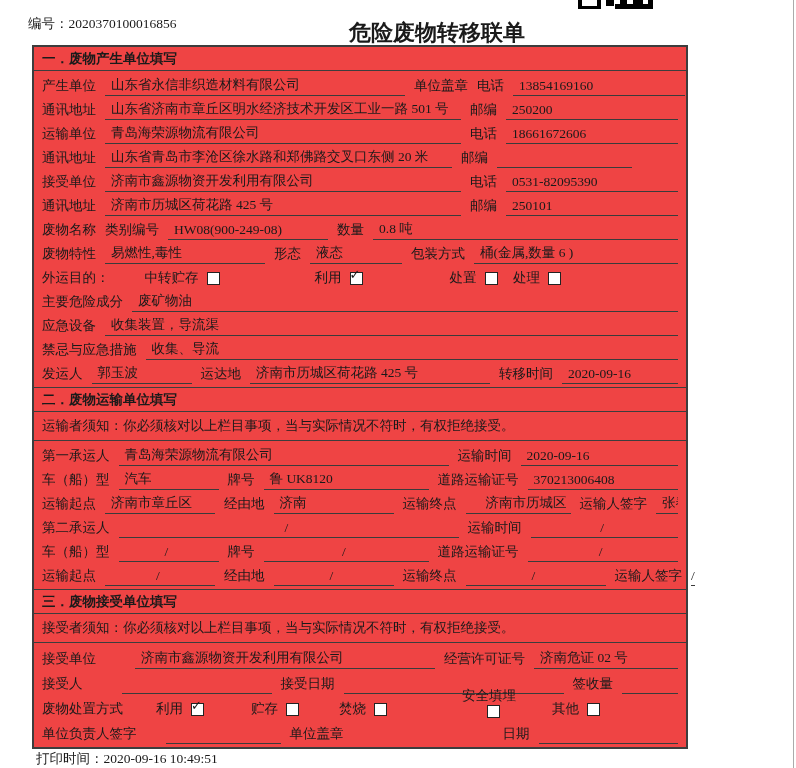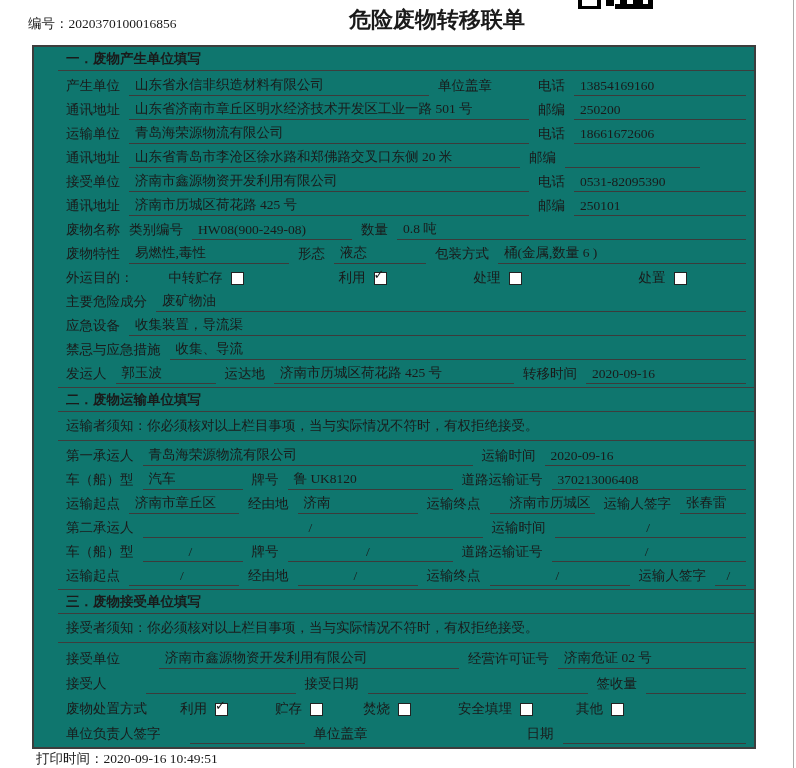--- a/index.html
+++ b/index.html
@@ -4,30 +4,30 @@
 <style>
   html,body{margin:0;padding:0;}
   body{
     width:796px;height:768px;position:relative;overflow:hidden;
     background:#ffffff;color:#1a1a1a;
     font-family:"Liberation Serif","DejaVu Serif",serif;
     font-size:13.5px;
   }
   .doc-number{position:absolute;left:28px;top:15px;white-space:nowrap;}
   .page-title{
-    position:absolute;left:437px;top:5px;transform:translateX(-50%);
+    position:absolute;left:437px;top:18px;transform:translateX(-50%);
     font-family:Liberation Serif, serif;
     font-size:22px;font-weight:700;white-space:nowrap;
   }
   .qr-fragment{position:absolute;left:578px;top:0;width:75px;height:9px;overflow:hidden;}
   .page-edge{position:absolute;right:2px;top:0;width:1px;height:768px;background:#ababab;}
 
   .form-box{
-    position:absolute;left:32px;top:45px;width:724px;box-sizing:border-box;
-    border:2px solid #3d3d3d;background:#0f766e;padding-left:24px;
+    position:absolute;left:32px;top:45px;width:656px;box-sizing:border-box;
+    border:2px solid #3d3d3d;background:#ef4444;
   }
   .section{border-top:1.5px solid #3d3d3d;}
   .section:first-child{border-top:none;}
   .section-header{
     height:23px;display:flex;align-items:center;padding:0 8px;
     font-family:"Liberation Sans","DejaVu Sans",sans-serif;
     font-weight:700;font-size:13.5px;border-bottom:1px solid #3d3d3d;
   }
   .section-note{
     height:28px;display:flex;align-items:center;padding:0 8px;
@@ -141,26 +141,26 @@
           <span class="check-item" style="width: 170px;">
             <span class="check-label">中转贮存</span>
             <span class="checkbox"></span>
           </span>
           <span class="check-item" style="width: 135px;">
             <span class="check-label">利用</span>
             <span class="checkbox">
               <span class="checkmark">✓</span>
             </span>
           </span>
+          <span class="check-item flex">
+            <span class="check-label">处置</span>
+            <span class="checkbox"></span>
+          </span>
           <span class="check-item" style="width: 165px;">
             <span class="check-label">处理</span>
-            <span class="checkbox"></span>
-          </span>
-          <span class="check-item flex">
-            <span class="check-label">处置</span>
             <span class="checkbox"></span>
           </span>
         </div>
         <div class="row">
           <span class="cell-label">主要危险成分</span>
           <span class="cell-field flex">废矿物油</span>
         </div>
         <div class="row">
           <span class="cell-label">应急设备</span>
           <span class="cell-field flex">收集装置，导流渠</span>
@@ -263,21 +263,21 @@
             </span>
           </span>
           <span class="check-item" style="width: 88px;">
             <span class="check-label">贮存</span>
             <span class="checkbox"></span>
           </span>
           <span class="check-item" style="width: 95px;">
             <span class="check-label">焚烧</span>
             <span class="checkbox"></span>
           </span>
-          <span class="check-item" style="width: 118px;">
+          <span class="check-item" style="width: 118px; flex-direction: column;">
             <span class="check-label">安全填埋</span>
             <span class="checkbox"></span>
           </span>
           <span class="check-item flex">
             <span class="check-label">其他</span>
             <span class="checkbox"></span>
           </span>
         </div>
         <div class="row">
           <span class="cell-label">单位负责人签字</span>

